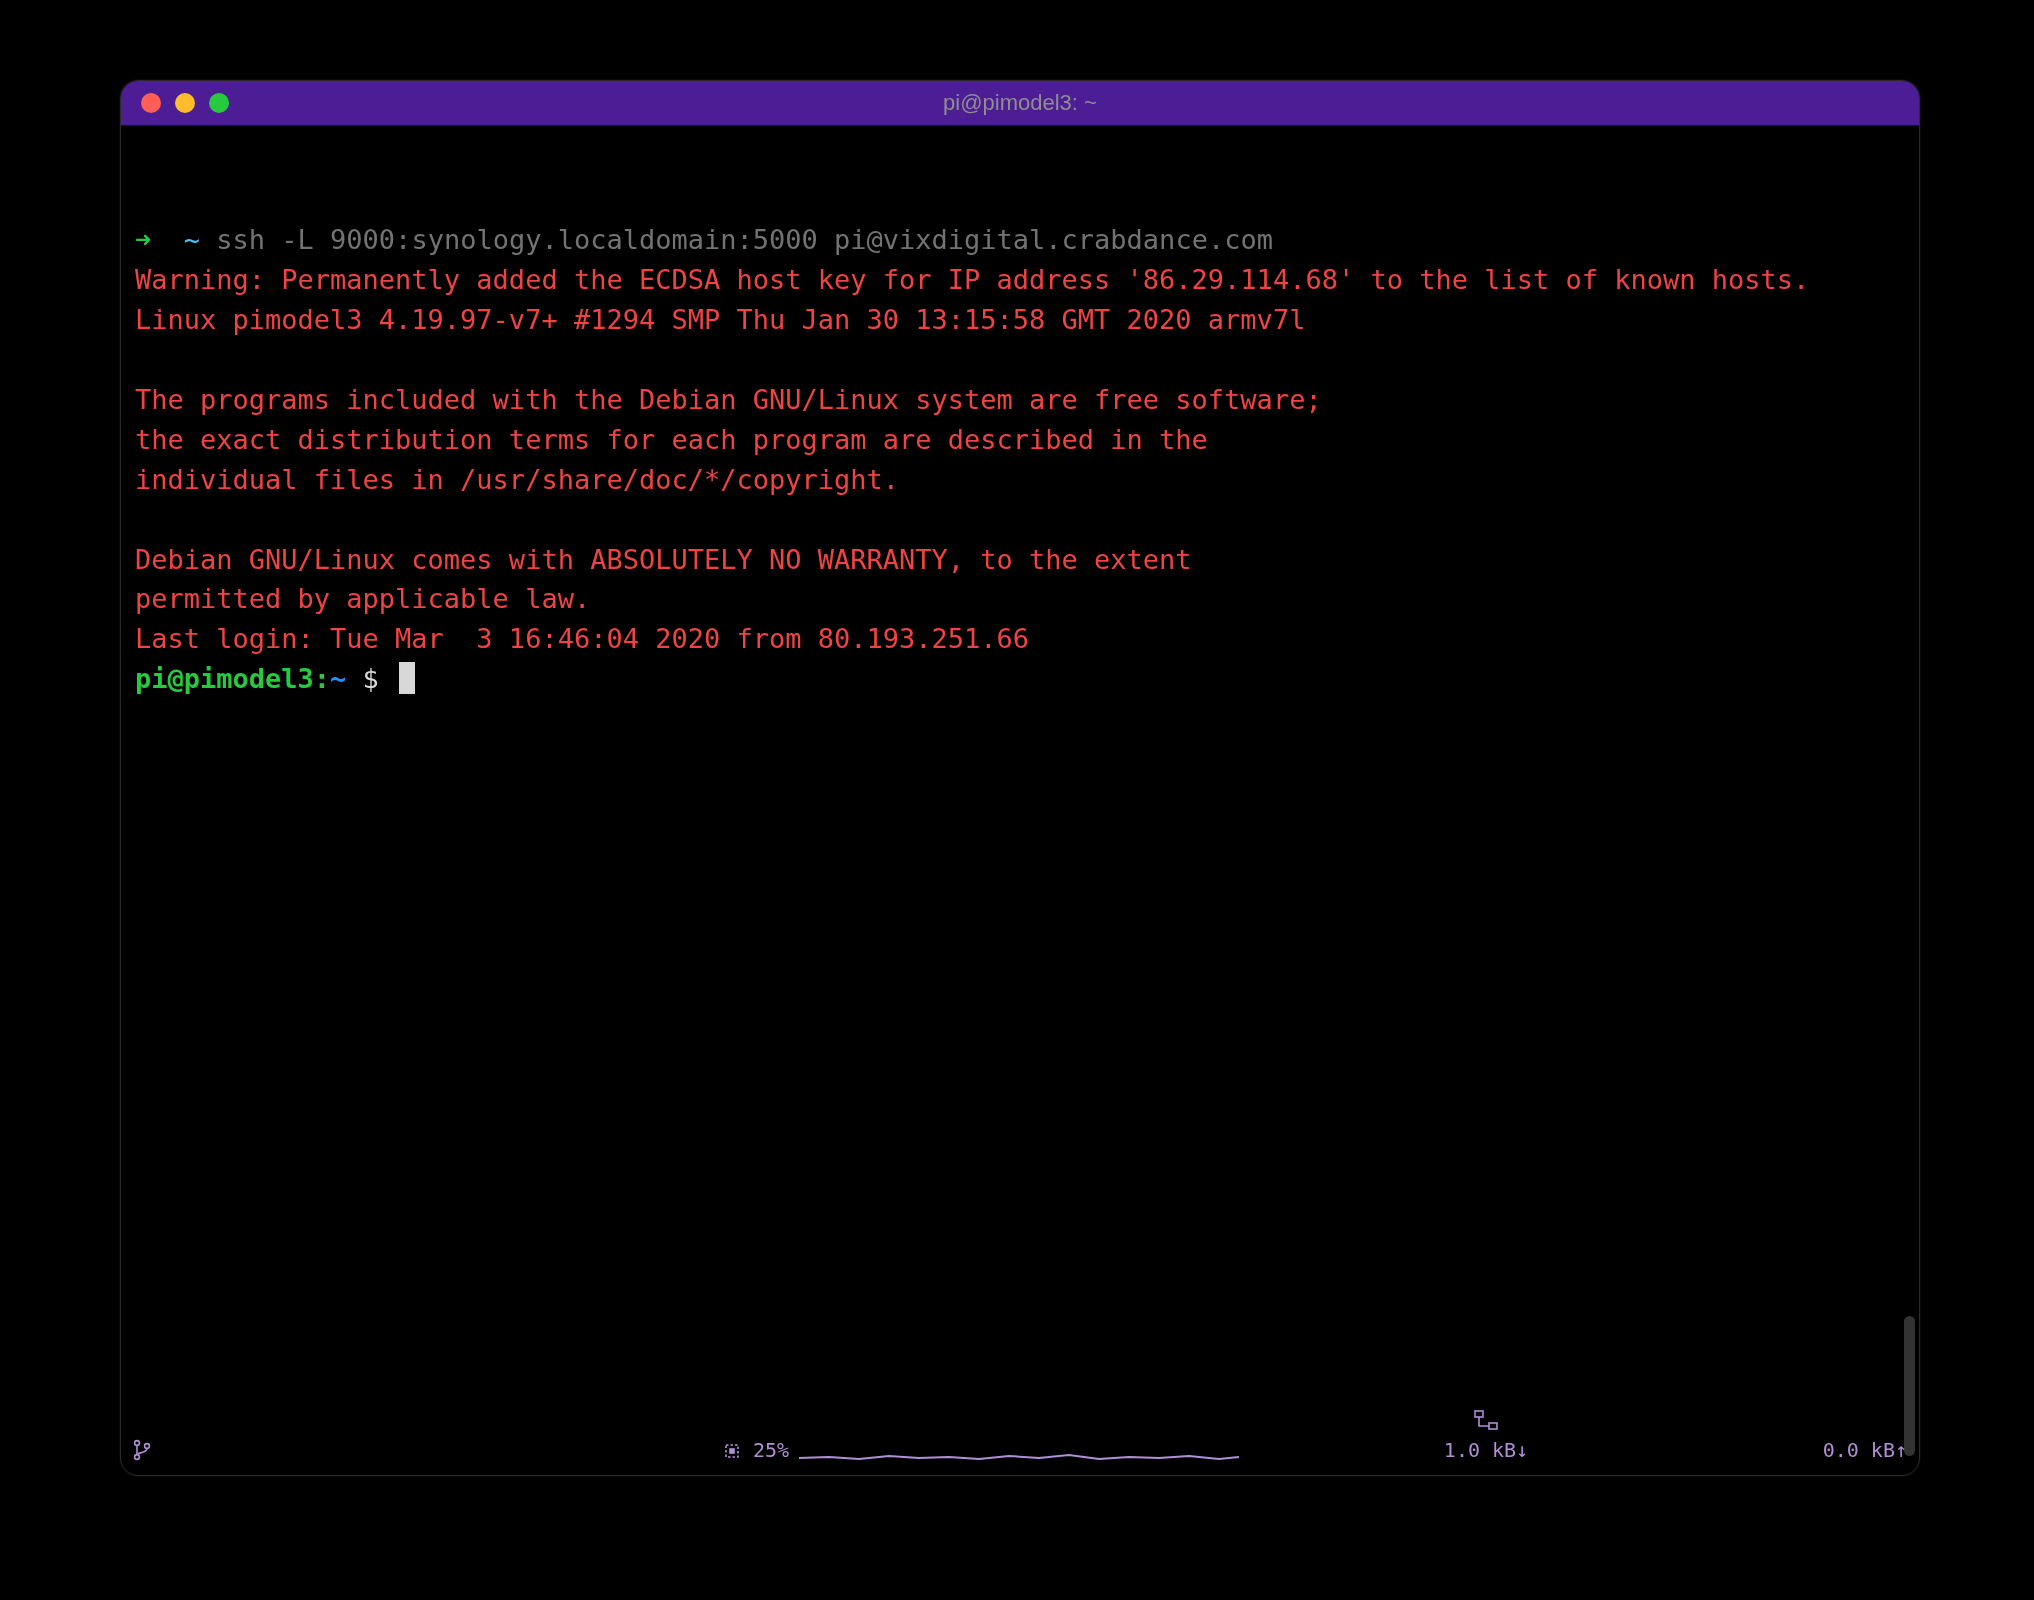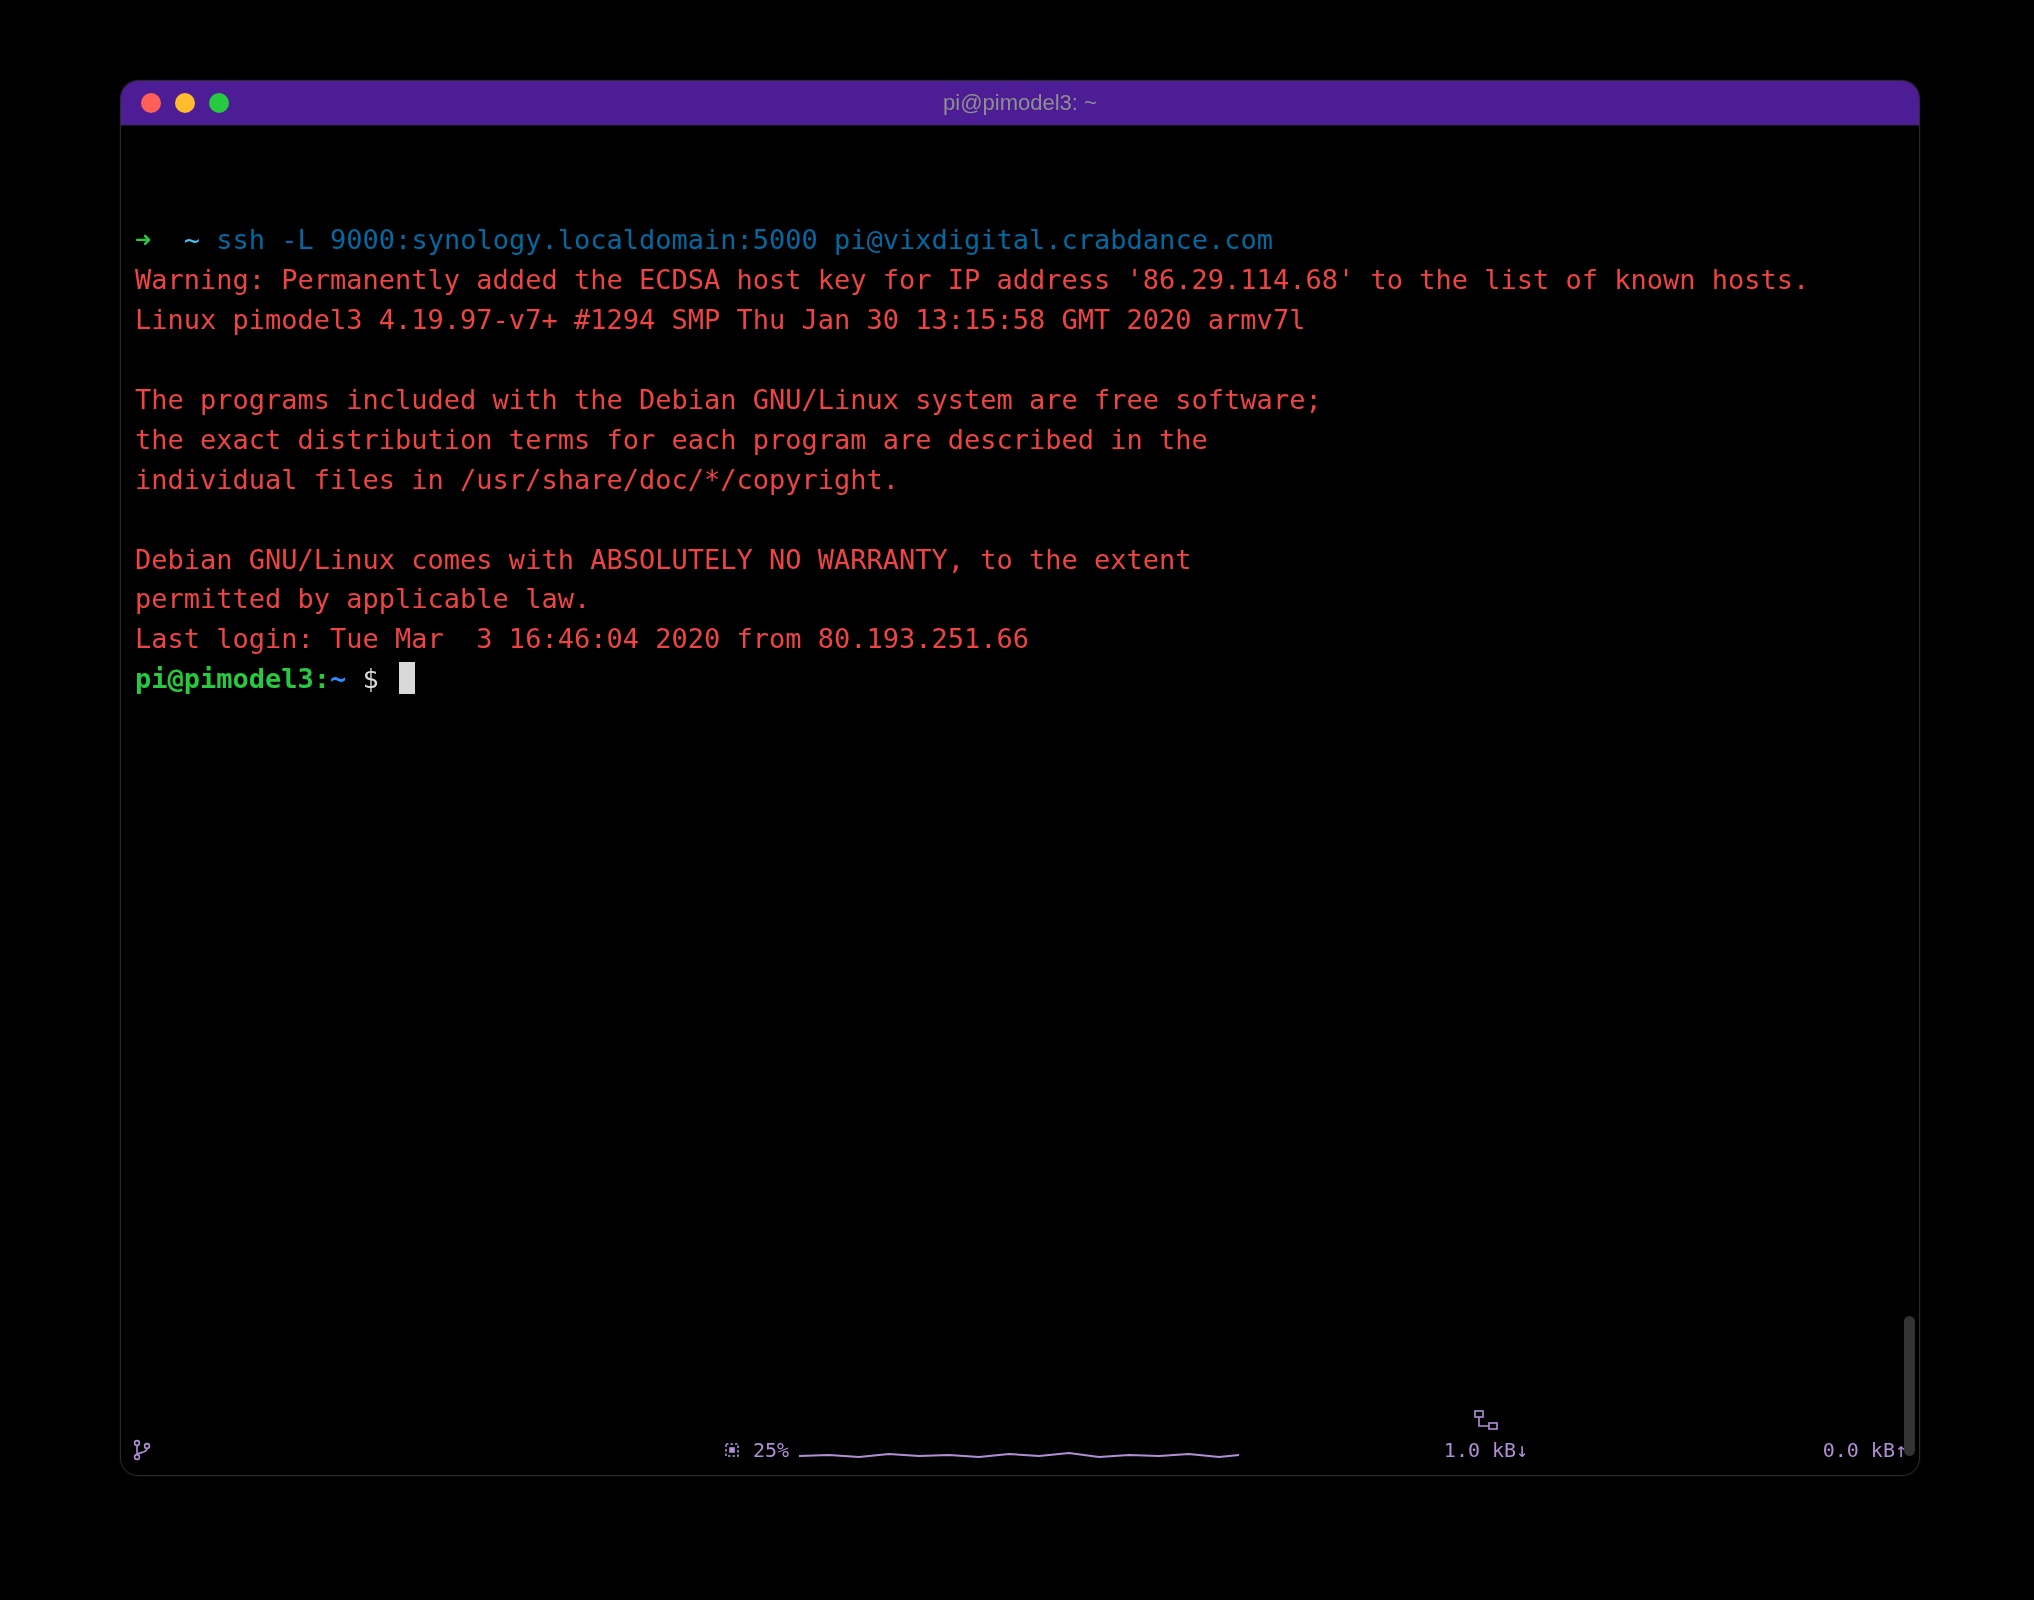--- a/index.html
+++ b/index.html
@@ -61,21 +61,21 @@
     color: #d8d8d8;
     font-size: 27px;
     line-height: 1.48;
     white-space: pre-wrap;
     word-break: break-all;
     position: relative;
   }
   .line { display: block; }
   .arrow { color: #27c93f; font-weight: bold; }
   .tilde { color: #4fc3f7; }
-  .cmd { color: #0369a1; }
+  .cmd { color: #737373; }
   .motd { color: #ef4444; }
   .prompt-user { color: #27c93f; font-weight: bold; text-align: right; }
   .prompt-path { color: #2f8cff; font-weight: bold; }
   .prompt-dollar { color: #d8d8d8; }
   .cursor {
     display: inline-block;
     width: 16px;
     height: 32px;
     background: #d8d8d8;
     vertical-align: text-bottom;
@@ -95,21 +95,21 @@
     display: flex;
     align-items: center;
     gap: 10px;
     flex: 0 0 auto;
     padding-right: 20px;
   }
   .sb-center {
     position: absolute;
     left: 600px;
     display: flex;
-    align-items: center;
+    align-items: flex-end;
     gap: 10px;
   }
   .sb-net {
     position: absolute;
     left: 1210px;
     display: flex;
     align-items: center;
     gap: 8px;
     flex-direction: column;
   }

